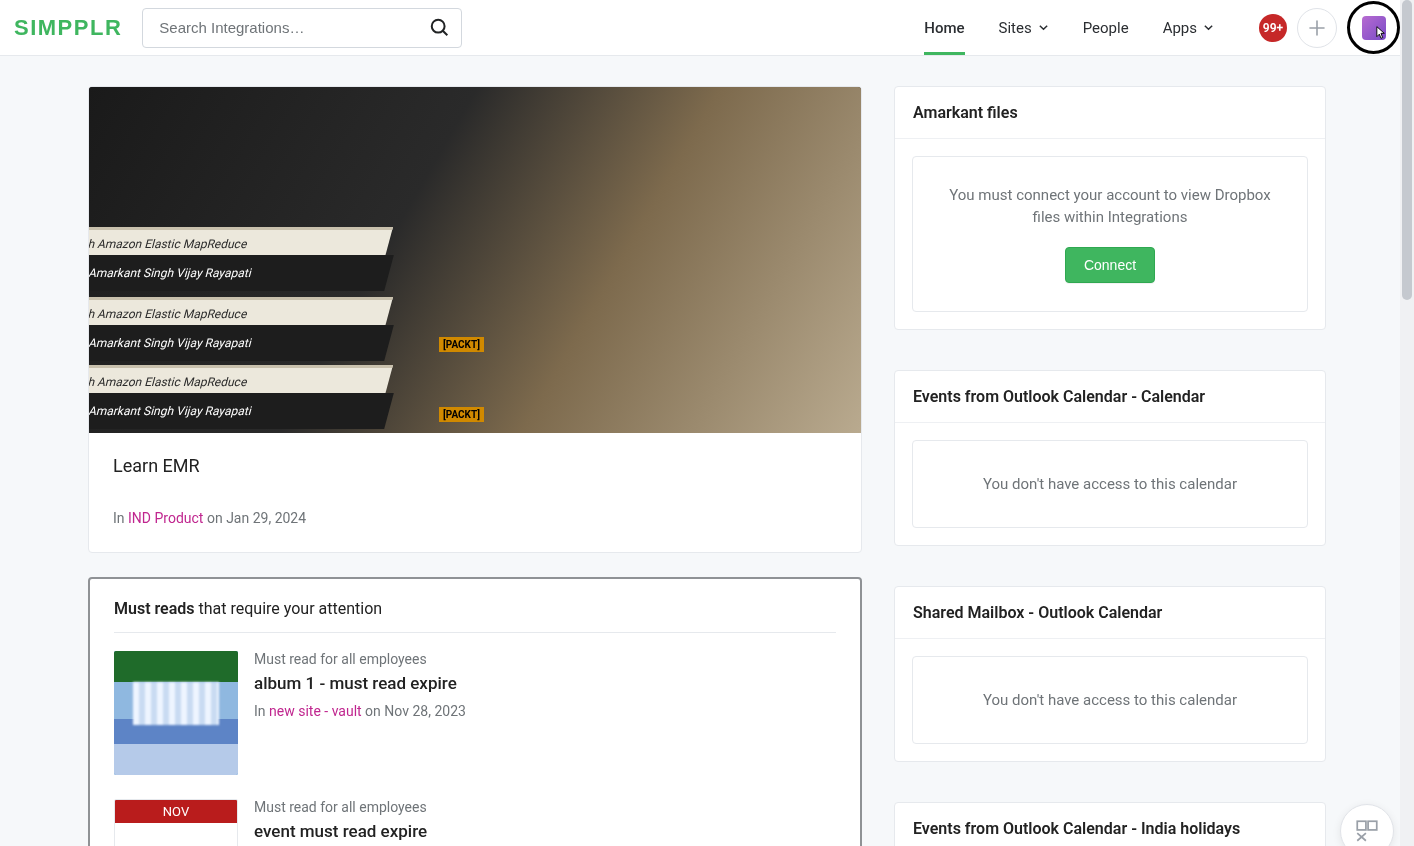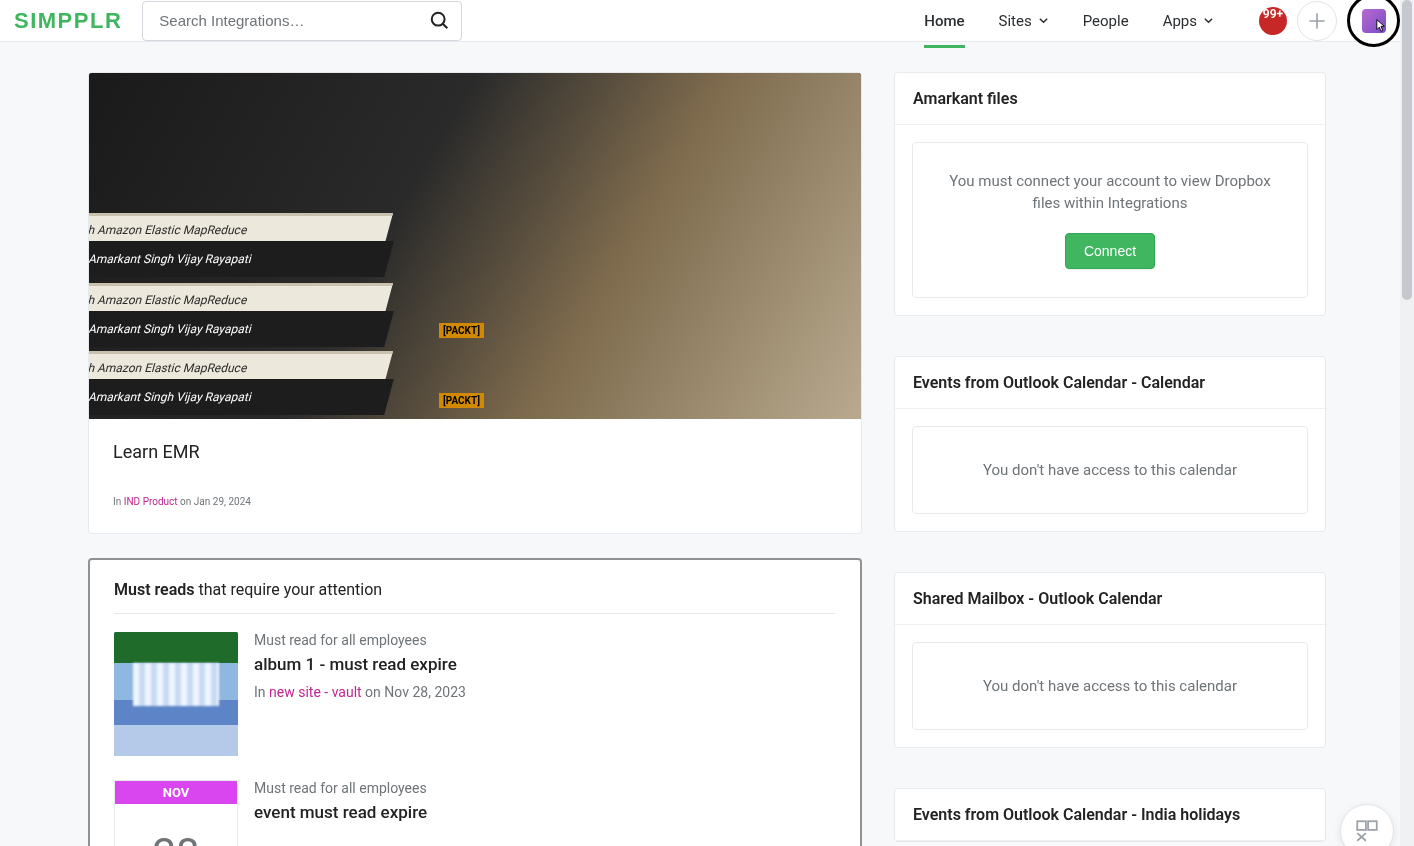--- a/index.html
+++ b/index.html
@@ -1,62 +1,62 @@
 <!DOCTYPE html>
 <html><head>
   <meta charset="utf-8">
   <style>
     * { margin: 0; padding: 0; box-sizing: border-box; }
     body { font-family: -apple-system, BlinkMacSystemFont, 'Segoe UI', Roboto, Helvetica, Arial, sans-serif; background: #f6f8fa; width: 1414px; height: 846px; overflow: hidden; }
 
     
-    .header { background: #fff; border-bottom: 1px solid #e6e9ed; height: 42px; display: flex; align-items: center; padding: 0 14px 0 14px; gap: 20px; }
+    .header { background: #fff; border-bottom: 1px solid #e6e9ed; height: 56px; display: flex; align-items: center; padding: 0 14px 0 14px; gap: 20px; }
     .logo { font-weight: 600; font-size: 22px; letter-spacing: 1.5px; color: #3FB65F; font-family: Arial, sans-serif; user-select: none; }
     .search-wrap { position: relative; width: 320px; height: 40px; border:1px solid #d3d8de; border-radius:4px; background:#fff; display:flex; align-items:center; padding:0 44px 0 16px; }
     .search-wrap input { border:none; outline:none; width:100%; font-size:15px; color:#333; }
     .search-wrap input::placeholder{ color:#6f7478; }
     .search-icon { position:absolute; right:10px; top:50%; transform:translateY(-50%); width:22px; height:22px; color:#212324; }
     .nav-spacer { flex: 1 1 auto; }
     .nav { display:flex; align-items:center; gap: 34px; }
     .nav-item { font-size:15px; color:#2b2e32; cursor:pointer; display:flex; align-items:center; gap:6px; padding:18px 0 15px; border-bottom:3px solid transparent; }
     .nav-item.active { border-bottom-color:#3FB65F; font-weight:500; }
     .chev { width:11px; height:11px; }
     .right-controls { display:flex; align-items:center; gap:10px; margin-left:25px; }
-    .badge-99 { background:#c62828; color:#fff; font-size:12px; border-radius:999px; width:28px; height:28px; display:flex; align-items:flex-start; justify-content:center; font-weight:600; }
+    .badge-99 { background:#c62828; color:#fff; font-size:12px; border-radius:999px; width:28px; height:28px; display:flex; align-items:center; justify-content:center; font-weight:600; }
     .circle-btn { width:40px; height:40px; border-radius:999px; border:1px solid #e0e3e8; background:#fff; display:flex; align-items:center; justify-content:center; cursor:pointer; }
     .avatar-btn { width:53px; height:53px; border-radius:999px; border:3px solid #000; background:#fff; display:flex; align-items:center; justify-content:center; cursor:pointer; position:relative; }
     .avatar-inner { width:24px; height:24px; background:linear-gradient(135deg,#b76bd1,#7a4bc7); border-radius:4px; }
     .cursor-glyph { position:absolute; right:6px; bottom:6px; width:20px; height:20px; }
 
     
     .page { display:grid; grid-template-columns: 774px 432px; gap: 32px; width: 1238px; margin: 30px auto 0; padding: 0 0 20px; }
 
     
     .feature-card { background:#fff; border:1px solid #e6e9ed; border-radius:4px; overflow:hidden; }
     .feature-image { height:346px; background:#3a3a3a; position:relative; overflow:hidden; }
     .books-bg { position:absolute; inset:0; background: linear-gradient(300deg,#b9aa8f 0%, #7d6a4d 35%, #2a2a2a 60%, #1a1a1a 100%); }
     .book-spine { position:absolute; left:-20px; width:320px; height:30px; background:#ece8dc; border-top:3px solid #c9c1ad; transform: skewX(-15deg); color:#2b2b2b; font-size:12px; display:flex; align-items:center; padding-left:20px; }
     .book-spine.dark { background:#1d1d1d; color:#fff; height:36px; border-top:none; }
     .packt-logo { position:absolute; background:#d08900; color:#000; font-size:10px; font-weight:700; padding:2px 4px; }
     .feature-body { padding: 22px 24px 26px; }
     .feature-title { font-size:18px; font-weight:400; color:#222; margin-bottom:34px; }
-    .feature-meta { font-size:10px; color:#6f7478; }
+    .feature-meta { font-size:14px; color:#6f7478; }
     .feature-meta .site-link { color:#c0268f; }
 
     
     .must-reads { background:#fff; border:2px solid #8f9295; border-radius:4px; padding: 20px 24px 0; }
     .must-reads-heading { font-size:16px; color:#222; margin-bottom:14px; }
     .must-reads-heading .bold { font-weight:600; }
     .mr-divider { height:1px; background:#e6e9ed; margin: 0 0 18px; }
     .mr-item { display:flex; gap:16px; margin-bottom:24px; }
     .mr-thumb { width:124px; height:124px; background:#4591c9; border-radius:2px; overflow:hidden; position:relative; }
     .waterfall { position:absolute; inset:0; background:linear-gradient(#1f6b2a 0 25%, #8fb8e0 25% 55%, #5d84c6 55% 75%, #b5cae9 75% 100%); }
     .waterfall::after{ content:''; position:absolute; top:25%; left:15%; width:70%; height:35%; background:repeating-linear-gradient(90deg,#eef5ff 0 6px,#c9dbf2 6px 12px); filter:blur(1px);}
     .mr-cal { width:124px; height:124px; display:flex; flex-direction:column; border:1px solid #e6e9ed; border-radius:2px; overflow:hidden;}
-    .mr-cal-top { background:#d946ef; color:#fff; text-align:center; font-size:13px; font-weight:700; padding:4px 0; }
+    .mr-cal-top { background:#b91c1c; color:#fff; text-align:center; font-size:13px; font-weight:400; padding:4px 0; }
     .mr-cal-day { flex:1; display:flex; align-items:center; justify-content:center; font-size:42px; color:#6f7478; }
     .mr-body { flex:1; }
     .mr-badge { font-size:14px; color:#6f7478; margin-bottom:6px; }
     .mr-title { font-size:17px; font-weight:500; color:#222; margin-bottom:10px; }
     .mr-meta { font-size:14px; color:#6f7478; }
     .mr-meta .site-link{ color:#c0268f; }
 
     
     .widget { background:#fff; border:1px solid #e6e9ed; border-radius:4px; margin-bottom:40px; }
     .widget-header { padding: 16px 18px; font-size:16px; font-weight:600; color:#222; border-bottom:1px solid #eef0f3; }

